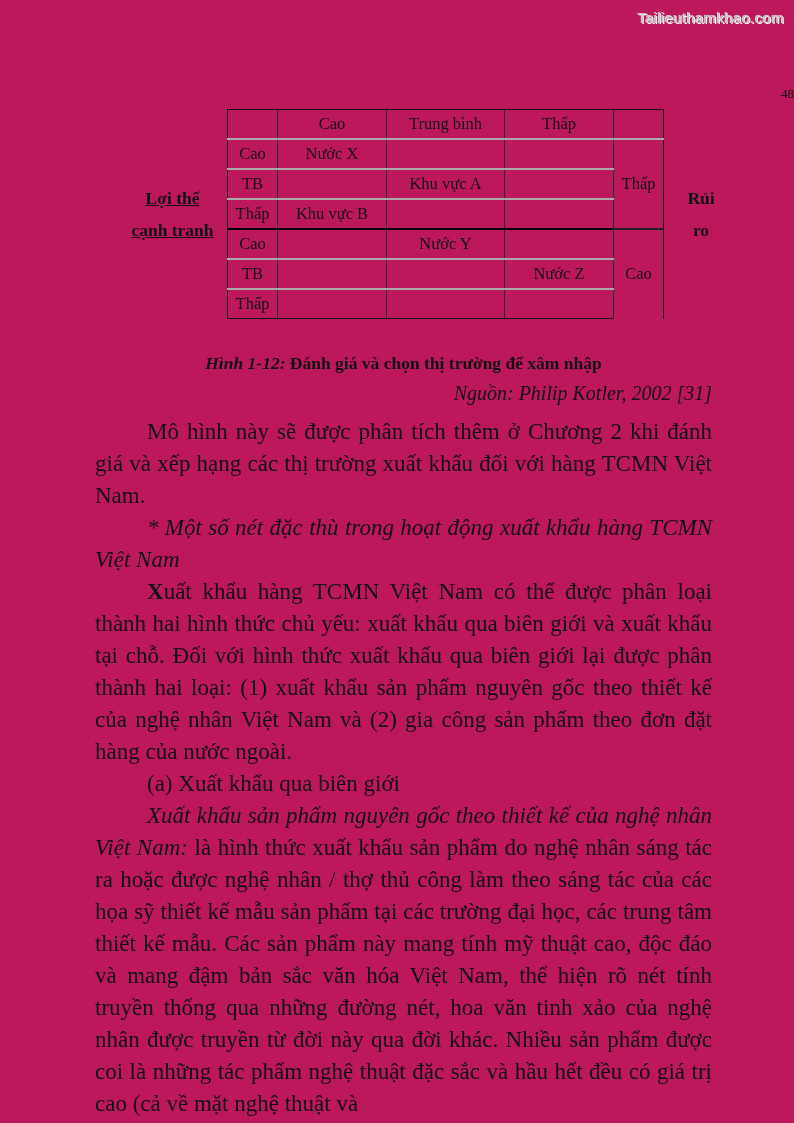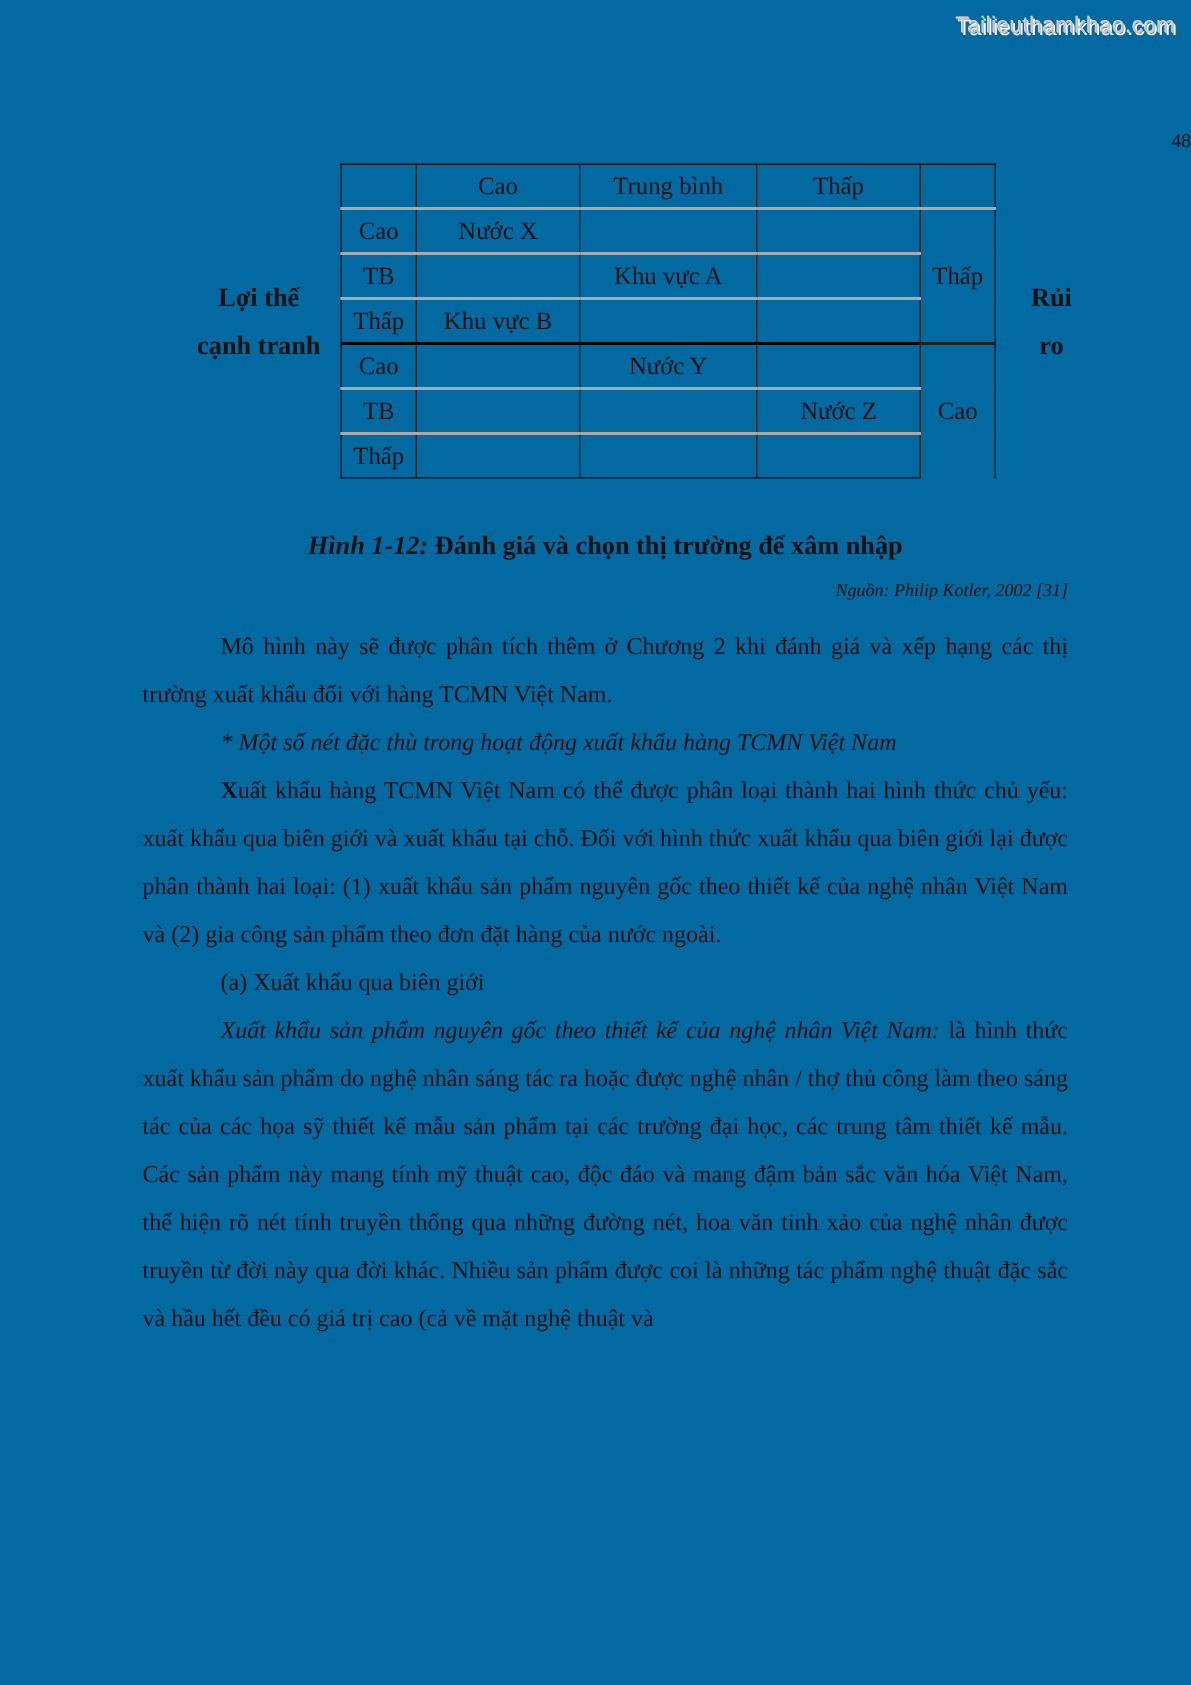--- a/index.html
+++ b/index.html
@@ -1,20 +1,20 @@
 <!DOCTYPE html>
 <html><head>
 <meta charset="utf-8">
 <style>
   html, body { margin: 0; padding: 0; background: #ffffff; }
   .page {
     position: relative;
     width: 794px;
     height: 1123px;
-    background: #0369a1;
+    background: #be185d;
     font-family: "Liberation Serif", "DejaVu Serif", serif;
     color: #111111;
     overflow: hidden;
     box-sizing: border-box;
     padding-top: 84px;
   }
   .watermark {
     position: absolute;
     top: 9px;
     right: 10px;
@@ -43,21 +43,21 @@
     margin: 5px 0 0 130px;
     display: flex;
     align-items: center;
   }
   .axis-label {
     font-weight: bold;
     font-size: 17.5px;
     line-height: 32px;
     text-align: center;
   }
-  .axis-left  { width: 85px;  margin-right: 12px; }
+  .axis-left  { width: 85px;  margin-right: 12px; text-decoration: underline; }
   .axis-right { width: 50px;  margin-left: 12px; }
   table.matrix {
     border-collapse: collapse;
     table-layout: fixed;
     width: 436px;
   }
   .matrix td {
     height: 28px;
     padding: 0 2px;
     text-align: center;
@@ -81,28 +81,28 @@
     font-weight: bold;
     font-size: 17.5px;
     height: 22px;
     line-height: 22px;
   }
   .caption .cap-label { font-style: italic; }
   .source {
     margin: 8px 82px 0 95px;
     text-align: right;
     font-style: italic;
-    font-size: 12px;
+    font-size: 20px;
     height: 22px;
     line-height: 22px;
   }
   .body-text { margin: 12px 82px 0 95px; }
   .body-text p {
     margin: 0;
-    font-size: 16px;
+    font-size: 23px;
     line-height: 32px;
     text-align: justify;
     text-indent: 52px;
   }
   .body-text p.italic { font-style: italic; }
 </style>
 </head>
 <body>
 
 <div class="page">

